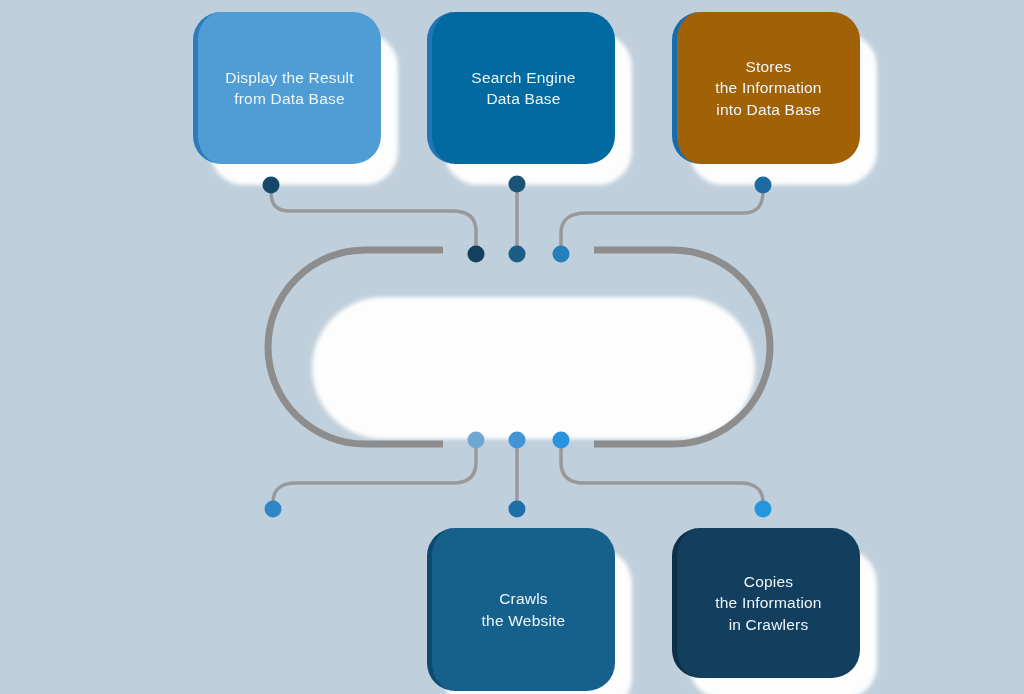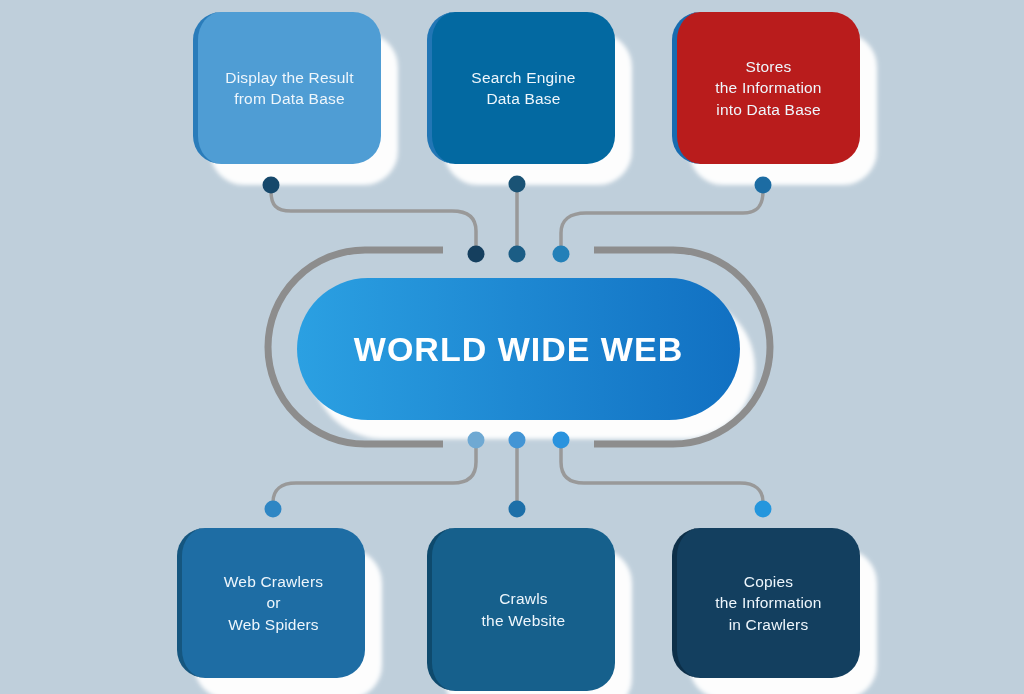--- a/index.html
+++ b/index.html
@@ -64,35 +64,27 @@
   </div>
   <div class="node" style="left:427px;top:12px;">
     <div class="shadow"></div>
     <div class="face" style="background: #0369a1; border-left-color: rgb(34, 118, 181); border-radius: 28px;">
       <span class="box-text">Search Engine
 Data Base</span>
     </div>
   </div>
   <div class="node" style="left:672px;top:12px;">
     <div class="shadow"></div>
-    <div class="face" style="background: #b91c1c; border-left-color: rgb(23, 108, 176);">
+    <div class="face" style="background: #a16207; border-left-color: rgb(23, 108, 176);">
       <span class="box-text">Stores
 the Information
 into Data Base</span>
     </div>
   </div>
 
-  <div class="node" style="left:177px;top:528px;height:150px;">
-    <div class="shadow"></div>
-    <div class="face" style="background: rgb(30, 109, 164); border-left-color: rgb(21, 86, 127);">
-      <span class="box-text">Web Crawlers
-or
-Web Spiders</span>
-    </div>
-  </div>
   <div class="node" style="left:427px;top:528px;height:163px;">
     <div class="shadow"></div>
     <div class="face" style="background: rgb(22, 96, 140); border-left-color: rgb(14, 74, 109);">
       <span class="box-text">Crawls
 the Website</span>
     </div>
   </div>
   <div class="node" style="left:672px;top:528px;height:150px;">
     <div class="shadow"></div>
     <div class="face" style="background: rgb(19, 63, 95); border-left-color: rgb(13, 47, 72);">
@@ -111,23 +103,20 @@
 
     <path class="wire" d="M 271 191 C 271 205 276 211 291 211 L 452 211 C 468 211 476 218 476 231 L 476 247"></path>
     <path class="wire" d="M 517 191 L 517 247"></path>
     <path class="wire" d="M 763 191 C 763 205 758 213 743 213 L 586 213 C 570 213 561 220 561 233 L 561 247"></path>
 
     <path class="wire" d="M 476 447 L 476 462 C 476 476 468 483 453 483 L 296 483 C 281 483 273 490 273 502"></path>
     <path class="wire" d="M 517 447 L 517 502"></path>
     <path class="wire" d="M 561 447 L 561 462 C 561 476 569 483 584 483 L 740 483 C 755 483 763 490 763 502"></path>
   </svg>
 
-  <div class="pill" id="pill" style="background: linear-gradient(90deg, rgb(43, 160, 226), rgb(17, 112, 194));">
-    <span class="pill-label">WORLD WIDE WEB</span>
-  </div>
 
   <div class="dot" style="left: 271px; top: 185px; background: rgb(22, 72, 107);"></div>
   <div class="dot" style="left: 517px; top: 184px; background: rgb(26, 83, 117);"></div>
   <div class="dot" style="left: 763px; top: 185px; background: rgb(28, 108, 163);"></div>
 
   <div class="dot" style="left: 476px; top: 254px; background: rgb(21, 63, 94);"></div>
   <div class="dot" style="left: 517px; top: 254px; background: rgb(27, 93, 133);"></div>
   <div class="dot" style="left: 561px; top: 254px; background: rgb(35, 128, 184);"></div>
 
   <div class="dot" style="left: 476px; top: 440px; background: rgb(111, 169, 211);"></div>

